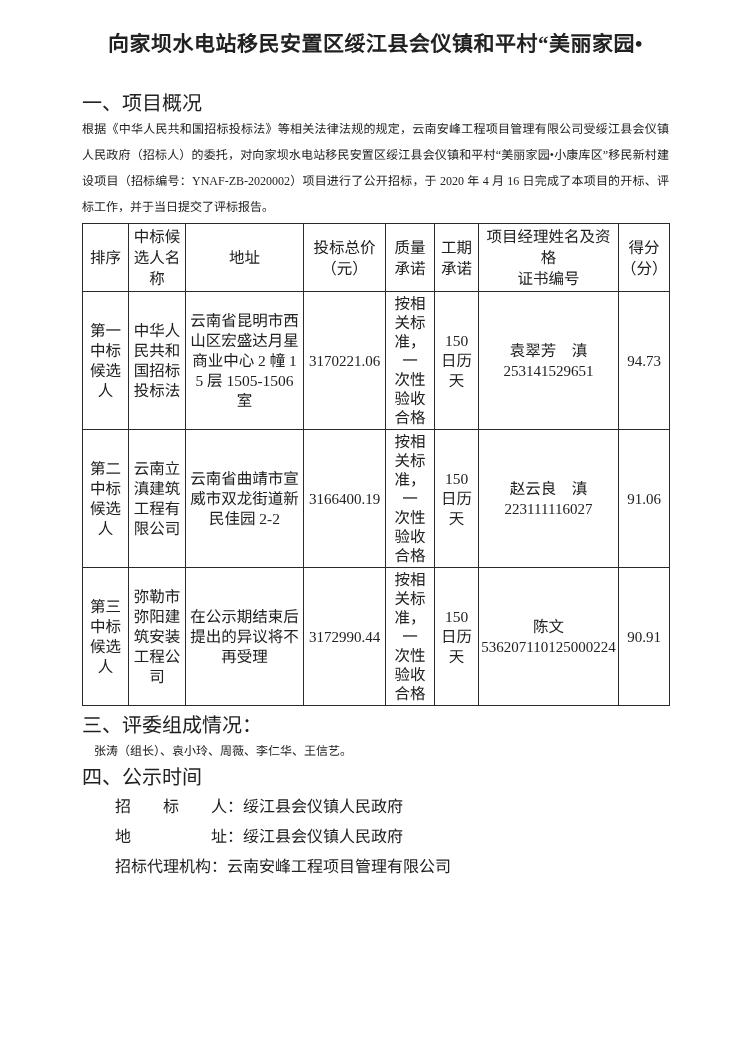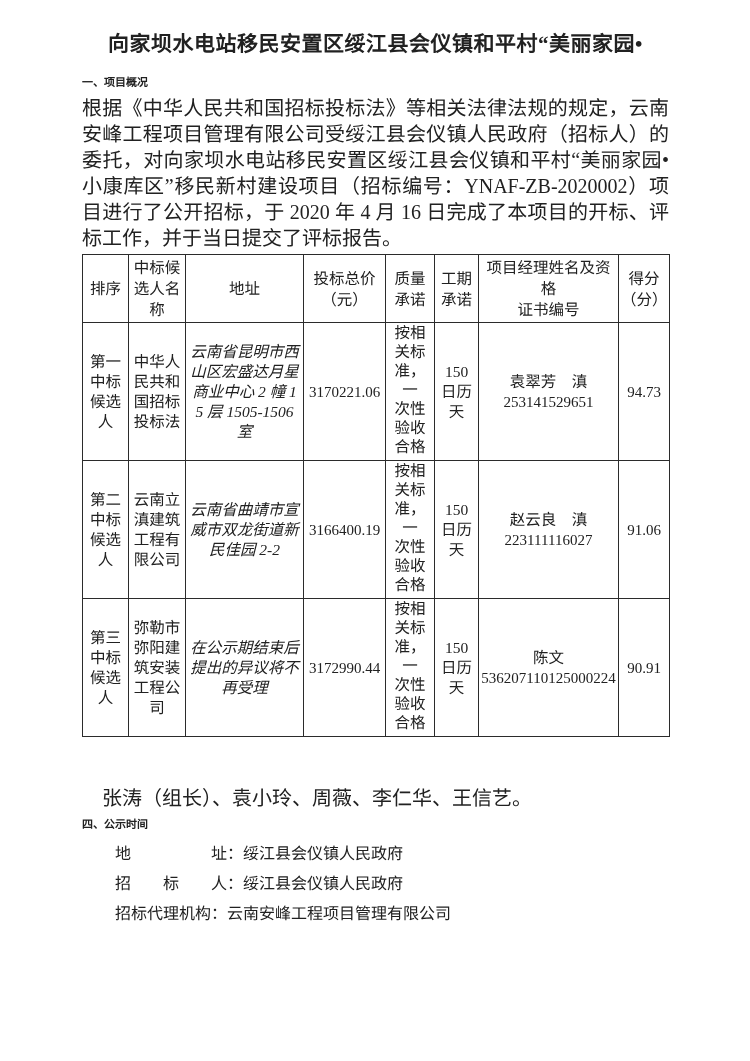--- a/index.html
+++ b/index.html
@@ -8,55 +8,55 @@
     width: 750px; height: 1061px;
     font-family: "Liberation Serif", "DejaVu Serif", serif;
     color: #212121;
     overflow: hidden;
   }
   .page { padding: 26px 81px 0 82px; }
 
   .doc-title {
     font-size: 21px; font-weight: bold;
     line-height: 36px; text-align: center;
-    margin-bottom: 7px;
+    margin-bottom: 28px;
     letter-spacing: 0.5px;
   }
 
   .sec-heading {
-    font-size: 11px; font-weight: bold;
+    font-size: 20px; font-weight: normal;
     line-height: 26px;
   }
 
   .para {
-    font-size: 20px; line-height: 26px;
+    font-size: 12px; line-height: 26px;
     text-align: justify;
   }
-  .para.indent1 { padding-left: 1em; margin-top: 48px; }
+  .para.indent1 { padding-left: 1em; }
 
   table.bid-table {
     border-collapse: collapse;
     table-layout: fixed;
     width: 587px;
     margin: 3px 0 6px 0;
   }
   .bid-table th, .bid-table td {
     border: 1px solid #2b2b2b;
     font-weight: normal;
     font-size: 15.5px;
     text-align: center;
     vertical-align: middle;
     padding: 2px 2px;
     line-height: 20px;
     word-break: break-all;
   }
   .bid-table th { white-space: pre-line; line-height: 21px; }
-  .bid-table td.multiline { white-space: pre-line; line-height: 19px; font-family: Liberation Mono, monospace; }
+  .bid-table td.multiline { white-space: pre-line; line-height: 19px; }
   .bid-table .num { white-space: nowrap; font-size: 15px; }
-  .bid-table .addr { padding: 2px 4px; font-style: italic; }
+  .bid-table .addr { padding: 2px 4px; }
 
   .contact-line {
     font-size: 16px; line-height: 26px;
     padding-left: 33px;
     margin-top: 4px;
     white-space: pre;
   }
 </style>
 </head>
 <body>
@@ -150,23 +150,24 @@
         <td>150 日历天</td>
         <td>
           <span>陈文</span><br>
           <span class="num">536207110125000224</span>
         </td>
         <td class="num">90.91</td>
       </tr>
     </tbody>
   </table>
 
+  <div class="sec-heading">三、评委组成情况：</div>
   <p class="para indent1">张涛（组长）、袁小玲、周薇、李仁华、王信艺。</p>
 
   <div class="sec-heading">四、公示时间</div>
 
+  <div class="contact-line"><span>招　　标　　人：</span><span>绥江县会仪镇人民政府</span></div>
+
   <div class="contact-line"><span>地　　　　　址：</span><span>绥江县会仪镇人民政府</span></div>
-
-  <div class="contact-line"><span>招　　标　　人：</span><span>绥江县会仪镇人民政府</span></div>
 
   <div class="contact-line"><span>招标代理机构：</span><span>云南安峰工程项目管理有限公司</span></div>
 
 </div>
 
 </body></html>

